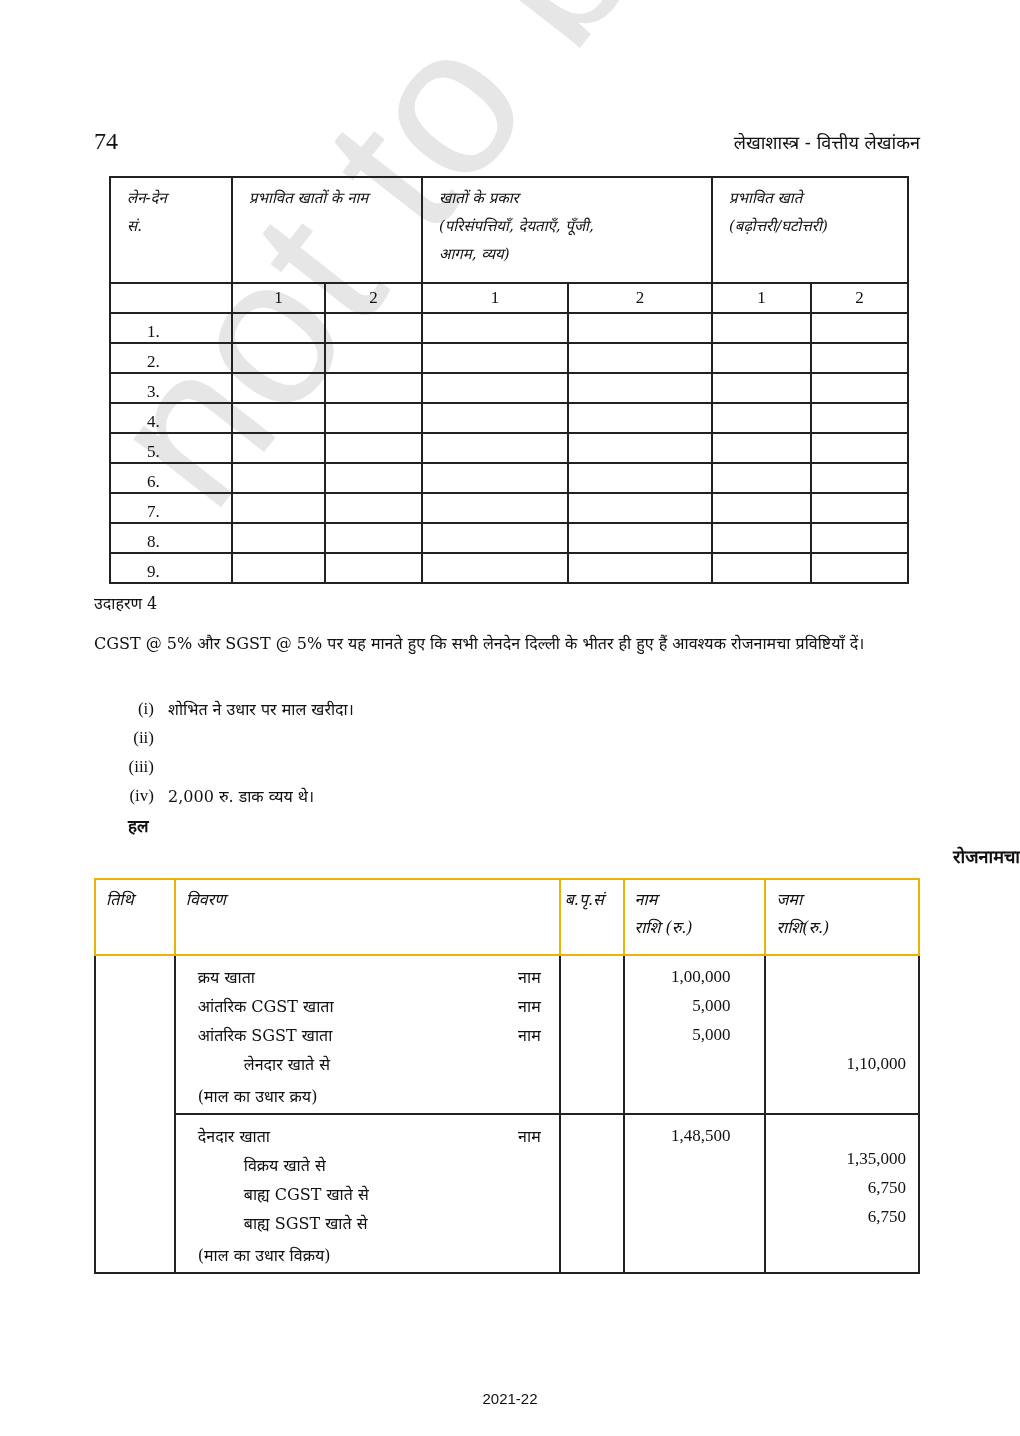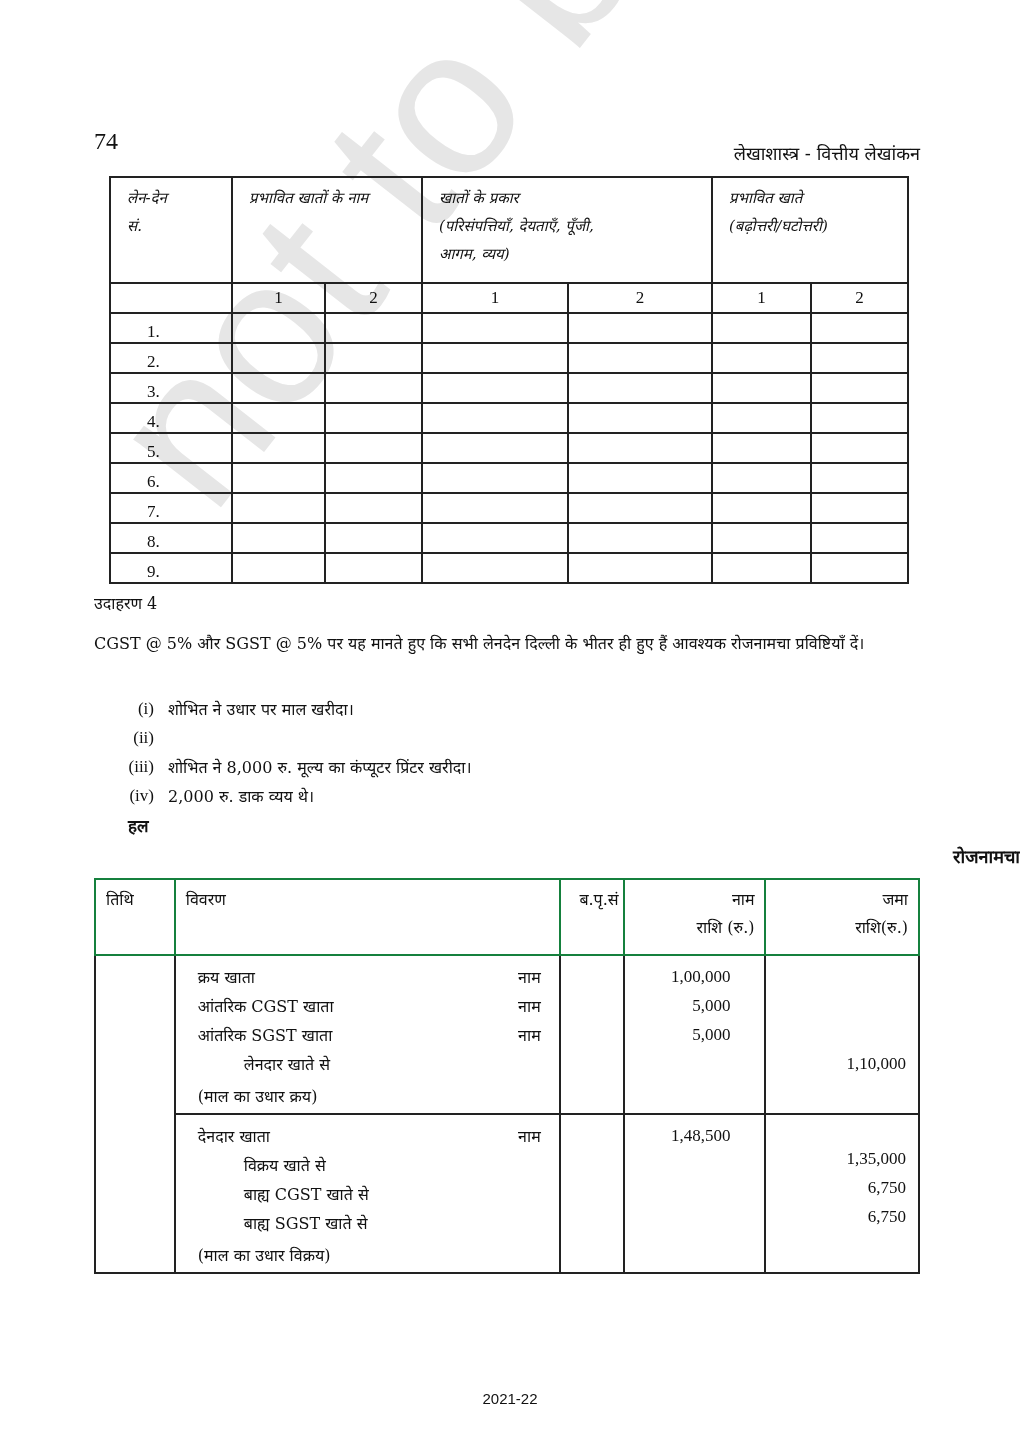--- a/index.html
+++ b/index.html
@@ -1,40 +1,40 @@
 <!DOCTYPE html>
 <html><head>
 <meta charset="utf-8">
 <style>
   html, body { margin:0; padding:0; background:#ffffff; }
   body { width:1020px; height:1436px; position:relative; overflow:hidden;
          font-family:"DejaVu Serif", serif; color:#111; }
   .abs { position:absolute; }
   .page-num { left:94px; top:128px; font-size:24px; font-family:"Liberation Serif", serif; }
-  .running-head { right:100px; top:130px; font-size:18px;margin-top:11px; }
+  .running-head { right:100px; top:130px; font-size:18px; }
   
   table { border-collapse:collapse; }
   .t1 { position:absolute; left:109px; top:176px; width:800px; }
   .t1 td { border:2px solid #222; font-size:15px; vertical-align:top; padding:0; }
   .t1 .hdr td { height:92px; padding:6px 16px; font-style:italic; line-height:28px; }
   .t1 .sub td { height:28px; text-align:center; vertical-align:middle; font-family:"Liberation Serif", serif; font-size:17px; }
   .t1 .row td { height:28px; }
   .t1 .row td.num { font-family:"Liberation Serif", serif; font-size:17px; padding-left:36px; vertical-align:bottom; }
   .example-label { left:94px; top:592px; font-size:16px; }
   .para { left:94px; top:630px; width:826px; font-size:16px; line-height:28px; text-align:justify; }
   .items { left:110px; top:694px; font-size:16px; }
   .items .it { display:flex; height:29px; align-items:center; }
   .items .rn { width:44px; text-align:right; padding-right:14px; font-family:"Liberation Serif", serif; font-size:17px; }
   .sol { left:128px; top:814px; font-size:17px; font-weight:bold; }
   .jtitle { left:0; width:1020px; top:844px; text-align:right; font-size:18px; font-weight:bold; }
   
   .t2 { position:absolute; left:94px; top:878px; width:826px; }
   .t2 td { border-left:2px solid #222; border-right:2px solid #222; font-size:16px; vertical-align:top; padding:0; }
-  .t2 .jh td { border:2px solid #15803d; height:62px; padding:6px 10px; line-height:28px; }
-  .t2 .jh td.r { text-align:right; }
+  .t2 .jh td { border:2px solid #eab308; height:62px; padding:6px 10px; font-style:italic; line-height:28px; }
+  .t2 .jh td.r { }
   .t2 .entry td { border-bottom:2px solid #222; }
   .line { height:29px; display:flex; align-items:center; white-space:nowrap; }
   .line.gap { height:35px; }
   .part .line { padding-left:22px; padding-right:18px; justify-content:space-between; }
   .part .line.ind { padding-left:68px; }
   .amt .line { justify-content:flex-end; padding-right:34px; font-family:"Liberation Serif", serif; font-size:17px; }
   .amtc .line { justify-content:flex-end; padding-right:12px; font-family:"Liberation Serif", serif; font-size:17px; }
   .footer { left:0; width:1020px; top:1390px; text-align:center; font-size:15px; font-family:"Liberation Sans", sans-serif; }
   .wm { left:60px; top:400px; font-size:210px; color:#e6e6e6; transform:rotate(-52deg); transform-origin:left top;
         font-family:"Liberation Sans", sans-serif; white-space:nowrap; pointer-events:none; z-index:0; }
@@ -177,21 +177,20 @@
   <div class="abs items">
     <div class="it">
       <span class="rn">(i)</span>
       <span>शोभित ने उधार पर माल खरीदा।</span>
     </div>
     <div class="it">
       <span class="rn">(ii)</span>
     </div>
     <div class="it">
       <span class="rn">(iii)</span>
-      <span>शोभित ने 8,000 रु. मूल्य का कंप्यूटर प्रिंटर खरीदा।</span>
     </div>
     <div class="it">
       <span class="rn">(iv)</span>
       <span>2,000 रु. डाक व्यय थे।</span>
     </div>
   </div>
 
   <div class="abs sol">हल</div>
   <div class="abs jtitle">रोजनामचा</div>
 

